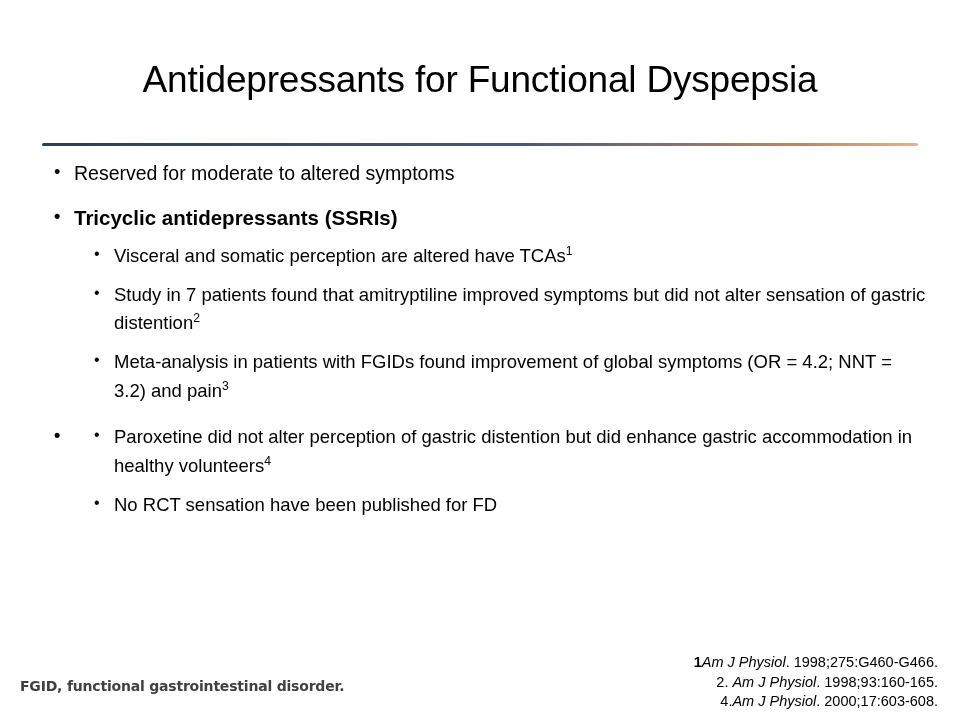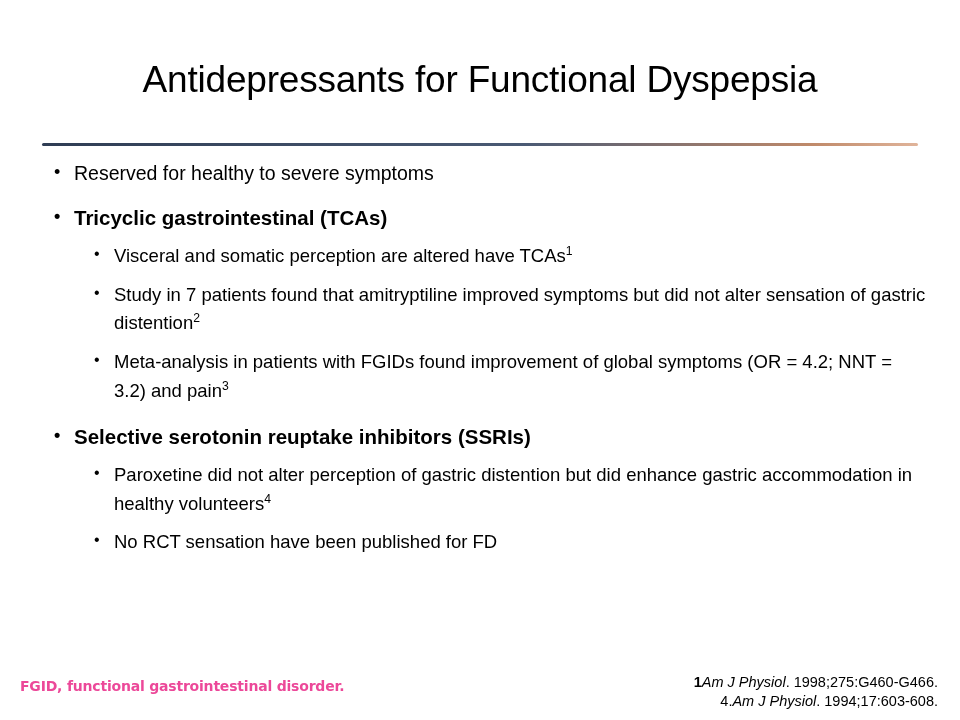--- a/index.html
+++ b/index.html
@@ -99,82 +99,85 @@
   }
   .refs .ref-line { white-space: nowrap; }
   .refs .it { font-style: italic; }
   .refs .bold { font-weight: bold; }
   .footnote {
     position: absolute;
     left: 20px;
     bottom: 26px;
     font-size: 14px;
     font-weight: bold;
-    color: #ec4899;
+    color: #404040;
     font-family: "DejaVu Sans", sans-serif;
     letter-spacing: -0.2px;
   }
 </style>
 </head>
 <body>
 
 <div class="slide">
 
   <div class="slide-title">Antidepressants for Functional Dyspepsia</div>
 
   <div class="title-rule"></div>
 
   <div class="body-block">
 
     <div class="l1">
       <span class="bullet">•</span>
-      <span>Reserved for healthy to severe symptoms</span>
+      <span>Reserved for moderate to altered symptoms</span>
     </div>
 
     <div class="l1 bold sp-top-18">
       <span class="bullet">•</span>
-      <span>Tricyclic gastrointestinal (TCAs)</span>
+      <span>Tricyclic antidepressants (SSRIs)</span>
     </div>
 
     <div class="l2 sp-top-10">
       <span class="bullet">•</span>
       <span>Visceral and somatic perception are altered have TCAs</span><sup>1</sup>
     </div>
 
     <div class="l2 sp-top-10">
       <span class="bullet">•</span>
       <span>Study in 7 patients found that amitryptiline improved symptoms but did not alter sensation of gastric distention</span><sup>2</sup>
     </div>
 
     <div class="l2 sp-top-10">
       <span class="bullet">•</span>
       <span>Meta-analysis in patients with FGIDs found improvement of global symptoms (OR = 4.2; NNT = 3.2) and pain</span><sup>3</sup>
     </div>
 
     <div class="l1 bold sp-top-18">
       <span class="bullet">•</span>
-      <span>Selective serotonin reuptake inhibitors (SSRIs)</span>
     </div>
 
     <div class="l2 sp-top-10">
       <span class="bullet">•</span>
       <span>Paroxetine did not alter perception of gastric distention but did enhance gastric accommodation in healthy volunteers</span><sup>4</sup>
     </div>
 
     <div class="l2 sp-top-10">
       <span class="bullet">•</span>
       <span>No RCT sensation have been published for FD</span>
     </div>
 
   </div>
 
   <div class="refs">
     <div class="ref-line">
       <span class="bold">1</span><span class="it">Am J Physiol</span><span>. 1998;275:G460-G466.</span>
     </div>
     <div class="ref-line">
-      <span>4.</span><span class="it">Am J Physiol</span><span>. 1994;17:603-608.</span>
+      <span>2.</span>
+      <span class="it">Am J Physiol</span><span>. 1998;93:160-165.</span>
+    </div>
+    <div class="ref-line">
+      <span>4.</span><span class="it">Am J Physiol</span><span>. 2000;17:603-608.</span>
     </div>
   </div>
 
   <div class="footnote">FGID, functional gastrointestinal disorder.</div>
 
 </div>
 
 </body></html>

